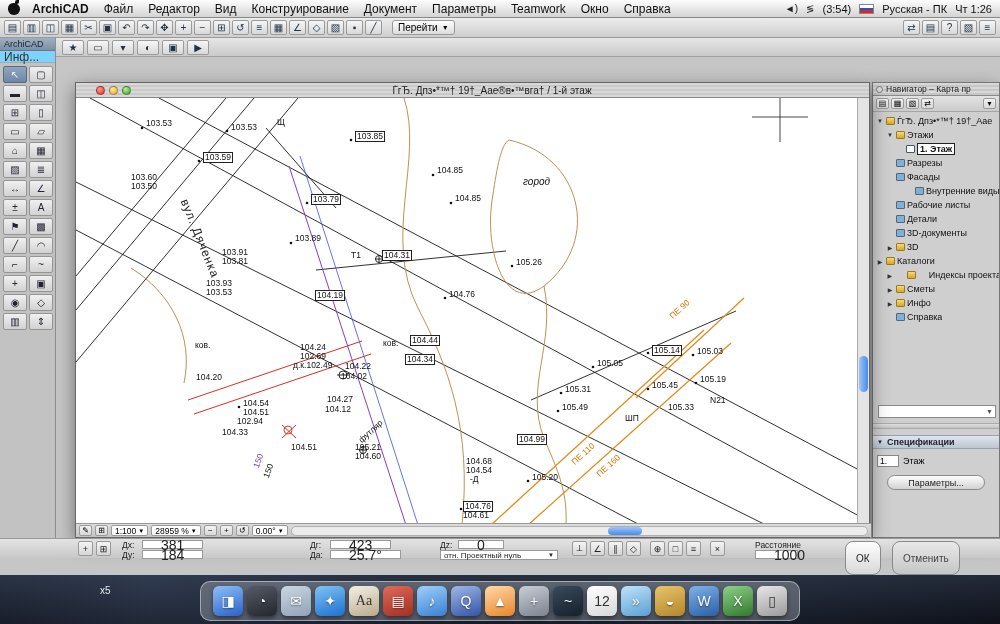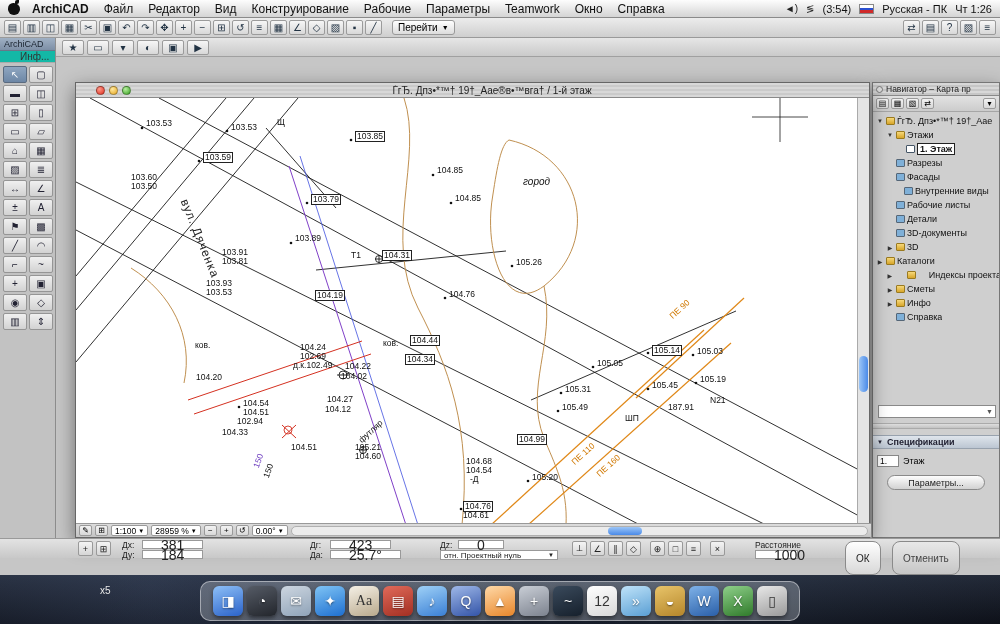--- a/index.html
+++ b/index.html
@@ -20,21 +20,21 @@
 .toolbar1{position:absolute;left:0;top:18px;width:1000px;height:20px;background:linear-gradient(#ececec,#cfcfcf);border-bottom:1px solid #9a9a9a;display:flex;align-items:center;padding:0 4px;gap:2px;z-index:30}
 .toolbar2{position:absolute;left:56px;top:38px;width:944px;height:19px;background:linear-gradient(#e6e6e6,#cacaca);border-bottom:1px solid #a0a0a0;display:flex;align-items:center;padding:0 6px;gap:3px;z-index:30}
 .tbtn{display:inline-flex;align-items:center;justify-content:center;width:17px;height:15px;font-size:10px;color:#234;background:linear-gradient(#f6f6f6,#d8d8d8);border:1px solid #9b9b9b;border-radius:2px;cursor:default}
 .tbtn.big{width:22px}
 .goto{display:inline-flex;align-items:center;height:15px;font-size:10px;border:1px solid #999;border-radius:3px;background:linear-gradient(#fff,#dcdcdc);padding:0 5px;margin-left:8px;gap:4px}
 .tb-right{margin-left:auto;display:flex;gap:2px}
 
 
 .toolbox{position:absolute;left:0;top:38px;width:56px;height:520px;background:#c2c2c2;border-right:1px solid #8e8e8e;z-index:20}
 .toolbox-header{height:13px;background:linear-gradient(#9fb0c4,#7d8fa6);font-size:9px;color:#1a2430;display:flex;align-items:center;padding:0 4px;border-bottom:1px solid #6a7788}
-.toolbox-info{height:12px;font-size:10px;color:#333;display:flex;align-items:center;padding:0 20px;background:#14b8a6;border-bottom:1px solid #aaa}
+.toolbox-info{height:12px;font-size:12px;color:#333;display:flex;align-items:center;padding:0 4px;background:#7dd3fc;border-bottom:1px solid #aaa}
 .toolbox-grid{display:grid;grid-template-columns:24px 24px;gap:2px;padding:3px}
 .tool{height:17px;display:flex;align-items:center;justify-content:center;font-size:10px;color:#223;background:linear-gradient(#f0f0f0,#d2d2d2);border:1px solid #959595;border-radius:2px}
 .tool.active{background:linear-gradient(#8fa6c0,#6d87a6);color:#fff;border-color:#5a6b80}
 
 
 .window{position:absolute;left:75px;top:82px;width:795px;height:456px;background:#e8e8e8;border:1px solid #666;box-shadow:0 6px 18px rgba(0,0,0,.45);z-index:25}
 .titlebar{height:15px;background:repeating-linear-gradient(#d8d8d8 0 2px,#cacaca 2px 4px);border-bottom:1px solid #8a8a8a;display:flex;align-items:center;padding:0 20px}
 .tl{width:9px;height:9px;border-radius:50%;margin-right:4px;border:1px solid rgba(0,0,0,.35)}
 .tl.red{background:radial-gradient(circle at 35% 30%,#ff9a8a,#e03020)}
 .tl.yellow{background:radial-gradient(circle at 35% 30%,#ffe9a0,#e8a820)}
@@ -107,21 +107,21 @@
 <div id="screen">
 
   <div class="menubar">
     <span class="apple"></span>
     <span style="display:flex">
         <span class="menu-item app-name">ArchiCAD</span>
         <span class="menu-item">Файл</span>
         <span class="menu-item">Редактор</span>
         <span class="menu-item">Вид</span>
         <span class="menu-item">Конструирование</span>
-        <span class="menu-item">Рабочие</span>
+        <span class="menu-item">Документ</span>
         <span class="menu-item">Параметры</span>
         <span class="menu-item">Teamwork</span>
         <span class="menu-item">Окно</span>
         <span class="menu-item">Справка</span>
       </span>
     <span class="mb-right">
       <span class="mb-ico">◄)</span>
       <span class="mb-ico">≶</span>
       <span>(3:54)</span>
       <span class="flag"></span>
@@ -333,21 +333,21 @@
           <div class="lbl" style="left: 634px; top: 298px;">N21</div>
           <div class="lbl" style="left: 167px; top: 301px;">104.54</div>
           <div class="lbl" style="left: 167px; top: 310px;">104.51</div>
           <div class="lbl" style="left: 251px; top: 297px;">104.27</div>
           <div class="lbl" style="left: 249px; top: 307px;">104.12</div>
           <div class="lbl" style="left: 161px; top: 319px;">102.94</div>
           <div class="lbl" style="left: 146px; top: 330px;">104.33</div>
           <div class="lbl" style="left: 215px; top: 345px;">104.51</div>
           <div class="lbl" style="left: 281px; top: 340px; transform: rotate(-42deg);">футляр</div>
           <div class="lbl" style="left: 549px; top: 316px;">ШП</div>
-          <div class="lbl" style="left: 592px; top: 305px;">187.91</div>
+          <div class="lbl" style="left: 592px; top: 305px;">105.33</div>
           <div class="lbl boxed" style="left: 441px; top: 336px;">104.99</div>
           <div class="lbl orange" style="left: 494px; top: 362px; transform: rotate(-42deg);">ПЕ 110</div>
           <div class="lbl orange" style="left: 519px; top: 374px; transform: rotate(-42deg);">ПЕ 160</div>
           <div class="lbl" style="left: 279px; top: 345px;">195.21</div>
           <div class="lbl" style="left: 279px; top: 354px;">104.60</div>
           <div class="lbl" style="left: 390px; top: 359px;">104.68</div>
           <div class="lbl" style="left: 390px; top: 368px;">104.54</div>
           <div class="lbl" style="left: 394px; top: 377px;">-Д</div>
           <div class="lbl" style="left: 456px; top: 375px;">105.20</div>
           <div class="lbl boxed" style="left: 387px; top: 403px;">104.76</div>
@@ -416,21 +416,21 @@
         <div class="tree-row" style="padding-left: 13px;">
           <span class="tree-arrow"></span>
           <span class="tree-icon ti-section"></span>
           <span class="tree-label">Разрезы</span>
         </div>
         <div class="tree-row" style="padding-left: 13px;">
           <span class="tree-arrow"></span>
           <span class="tree-icon ti-elevation"></span>
           <span class="tree-label">Фасады</span>
         </div>
-        <div class="tree-row" style="padding-left: 21px;">
+        <div class="tree-row" style="padding-left: 21px; margin-left: 11px;">
           <span class="tree-arrow"></span>
           <span class="tree-icon ti-interior"></span>
           <span class="tree-label">Внутренние виды</span>
         </div>
         <div class="tree-row" style="padding-left: 13px;">
           <span class="tree-arrow"></span>
           <span class="tree-icon ti-worksheet"></span>
           <span class="tree-label">Рабочие листы</span>
         </div>
         <div class="tree-row" style="padding-left: 13px;">

